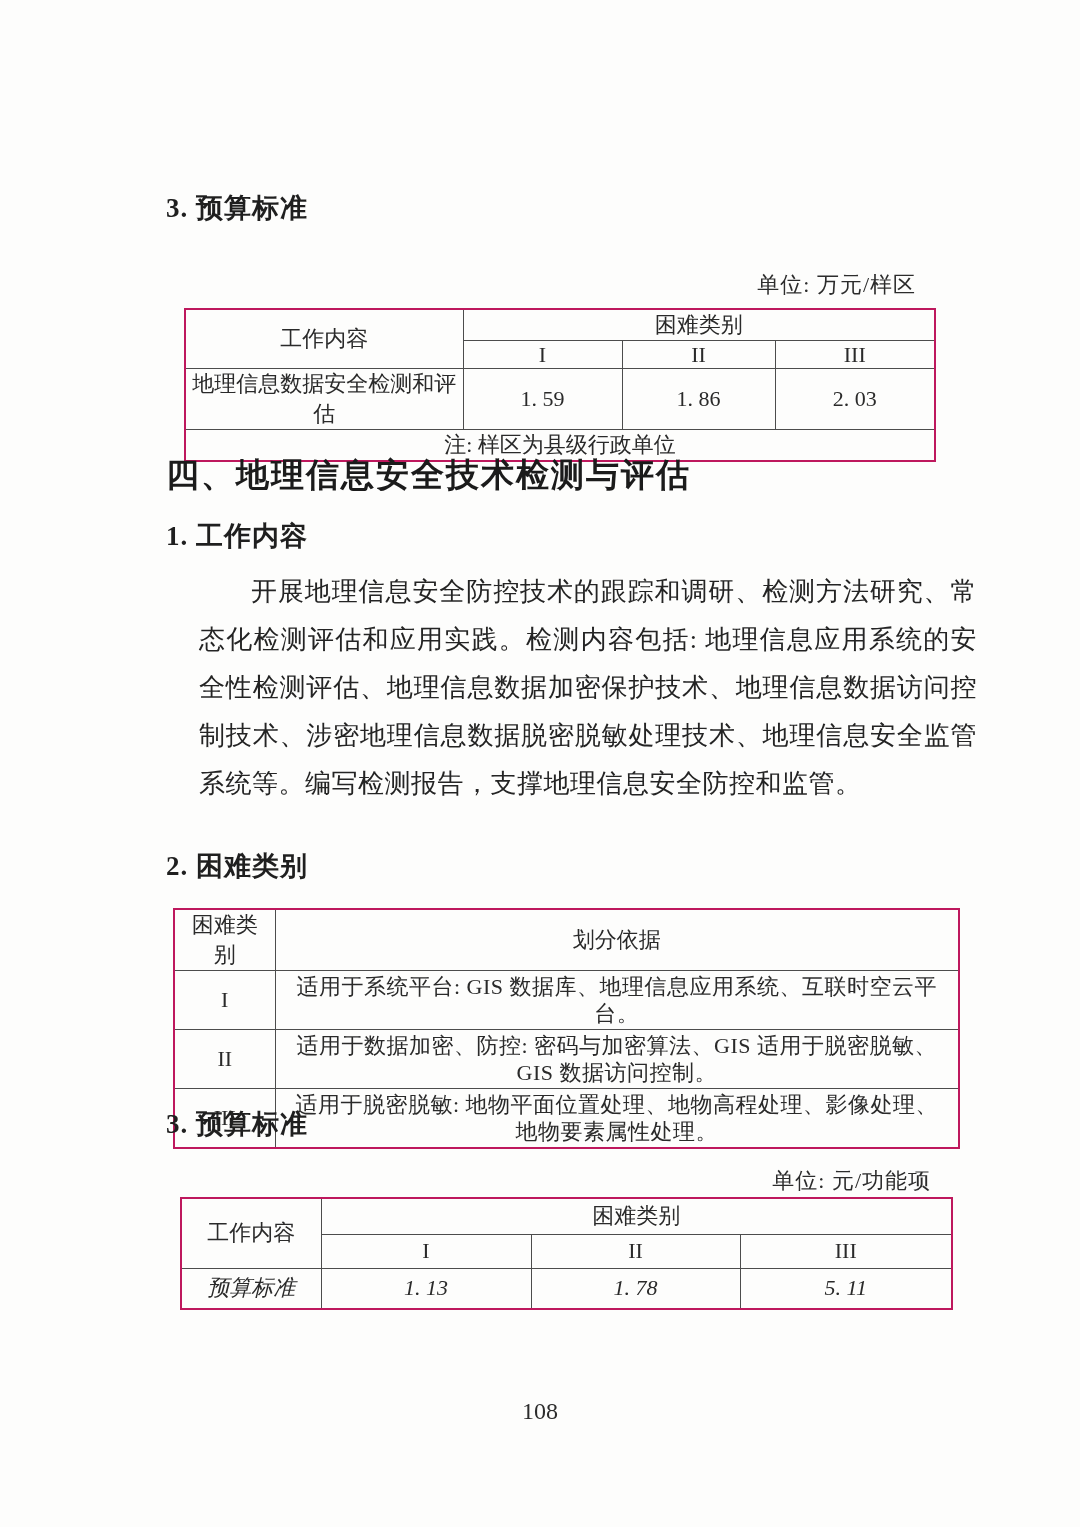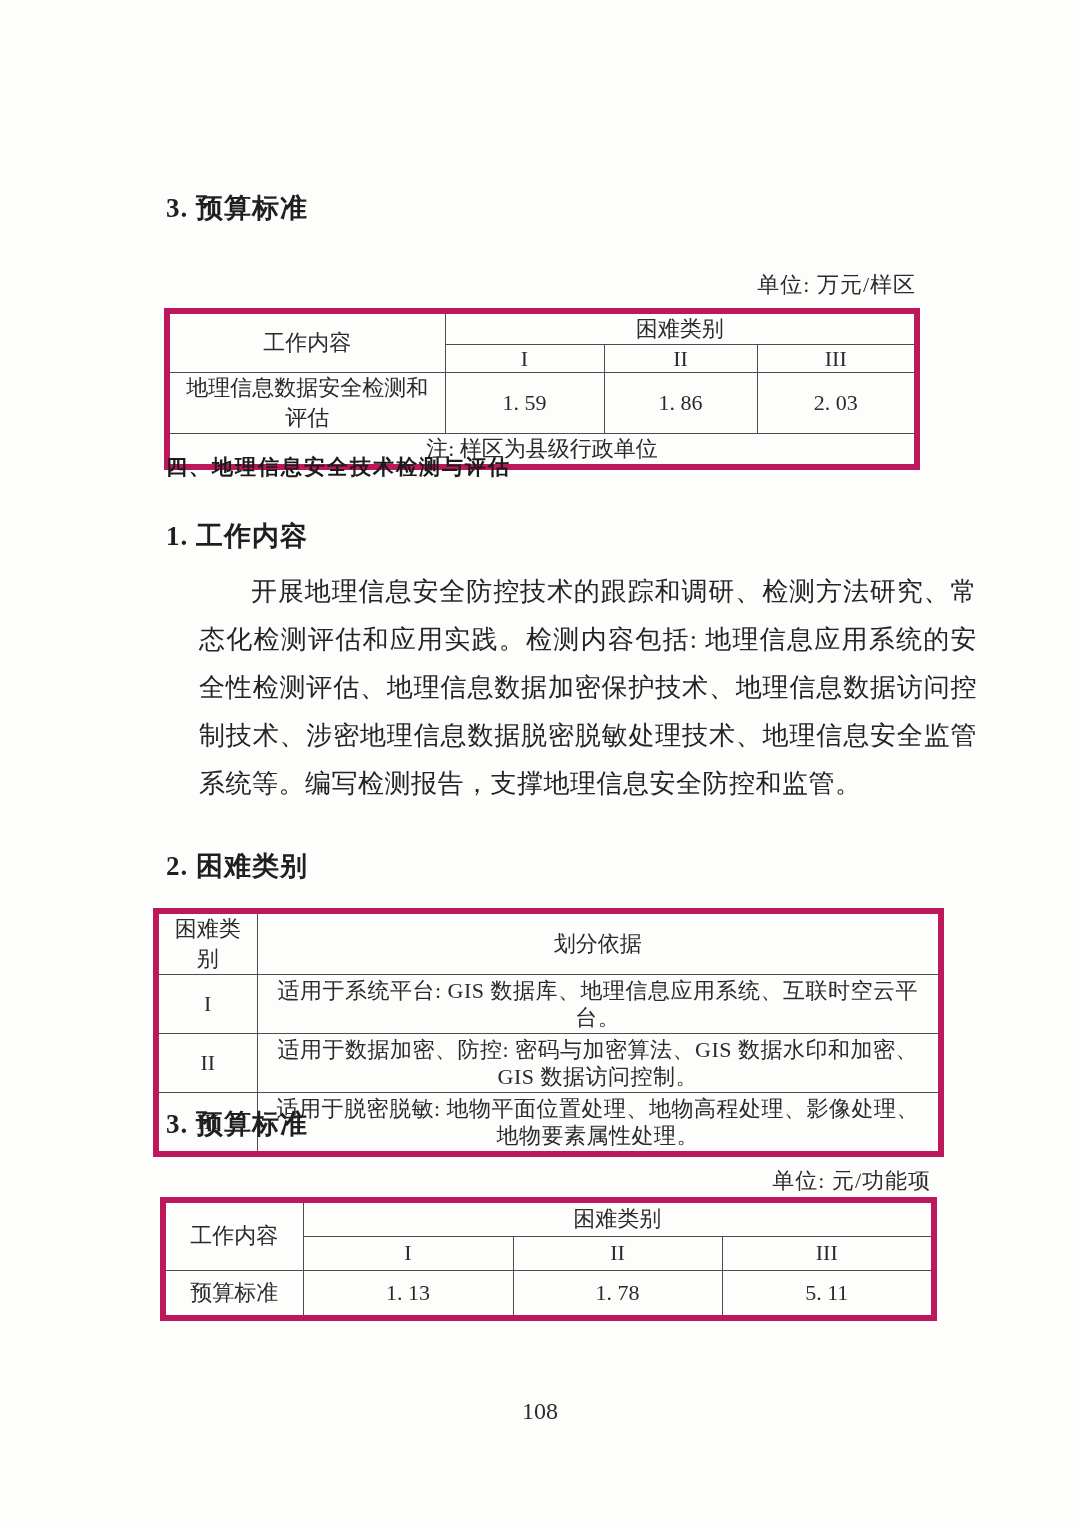--- a/index.html
+++ b/index.html
@@ -16,21 +16,21 @@
   .h-kai{
     font-weight:700;
     font-size:27px;
     letter-spacing:1px;
     color:#1f1f1f;
     white-space:nowrap;
   }
   .h-hei{
     font-family:"Liberation Sans","DejaVu Sans",sans-serif;
     font-weight:700;
-    font-size:21px;
+    font-size:33px;
     letter-spacing:2px;
     color:#1b1b1b;
     white-space:nowrap;
   }
   .unit-label{
     font-size:22px;
     text-align:right;
     letter-spacing:1px;
     color:#2c2c2c;
   }
@@ -39,22 +39,23 @@
     line-height:48px;
     letter-spacing:0.5px;
     text-align:justify;
     text-indent:2em;
     color:#242424;
     margin-left:44px;
   }
   table.doc{
     border-collapse:collapse;
     table-layout:fixed;
-    border:6px solid #be185d;
+    border:2px solid #be185d;
     background:transparent;
+    margin-left:20px;
   }
   table.doc th, table.doc td{
     border:1px solid #4c4c4c;
     font-weight:400;
     font-size:22px;
     text-align:center;
     vertical-align:middle;
     padding:0 6px;
     color:#2a2a2a;
     overflow:hidden;
@@ -128,21 +129,21 @@
         <tr style="height:32px;">
       <th>困难类别</th>
       <th>划分依据</th>
     </tr>
     <tr style="height:32px;">
       <td>I</td>
       <td class="basis-cell">适用于系统平台: GIS 数据库、地理信息应用系统、互联时空云平台。</td>
     </tr>
     <tr style="height:56px;">
       <td>II</td>
-      <td class="basis-cell">适用于数据加密、防控: 密码与加密算法、GIS 数据水印和加密、GIS 数据访问控制。</td>
+      <td class="basis-cell">适用于数据加密、防控: 密码与加密算法、GIS 适用于脱密脱敏、GIS 数据访问控制。</td>
     </tr>
     <tr style="height:55px;">
       <td>III</td>
       <td class="basis-cell">适用于脱密脱敏: 地物平面位置处理、地物高程处理、影像处理、地物要素属性处理。</td>
     </tr>
   </tbody>
     </table>
 
   <div class="abs h-kai" style="left:166px;top:1106px;">3. 预算标准</div>
 
@@ -158,21 +159,21 @@
     <tbody>
         <tr style="height:36px;">
       <th rowspan="2">工作内容</th>
       <th colspan="3">困难类别</th>
     </tr>
     <tr style="height:34px;">
       <th>I</th>
       <th>II</th>
       <th>III</th>
     </tr>
-    <tr style="height:48px;">
+    <tr style="height:41px;font-style:italic;">
       <td>预算标准</td>
       <td>1. 13</td>
       <td>1. 78</td>
       <td>5. 11</td>
     </tr>
   </tbody>
     </table>
 
   <div class="abs page-number" style="left:0;top:1398px;">108</div>
 

